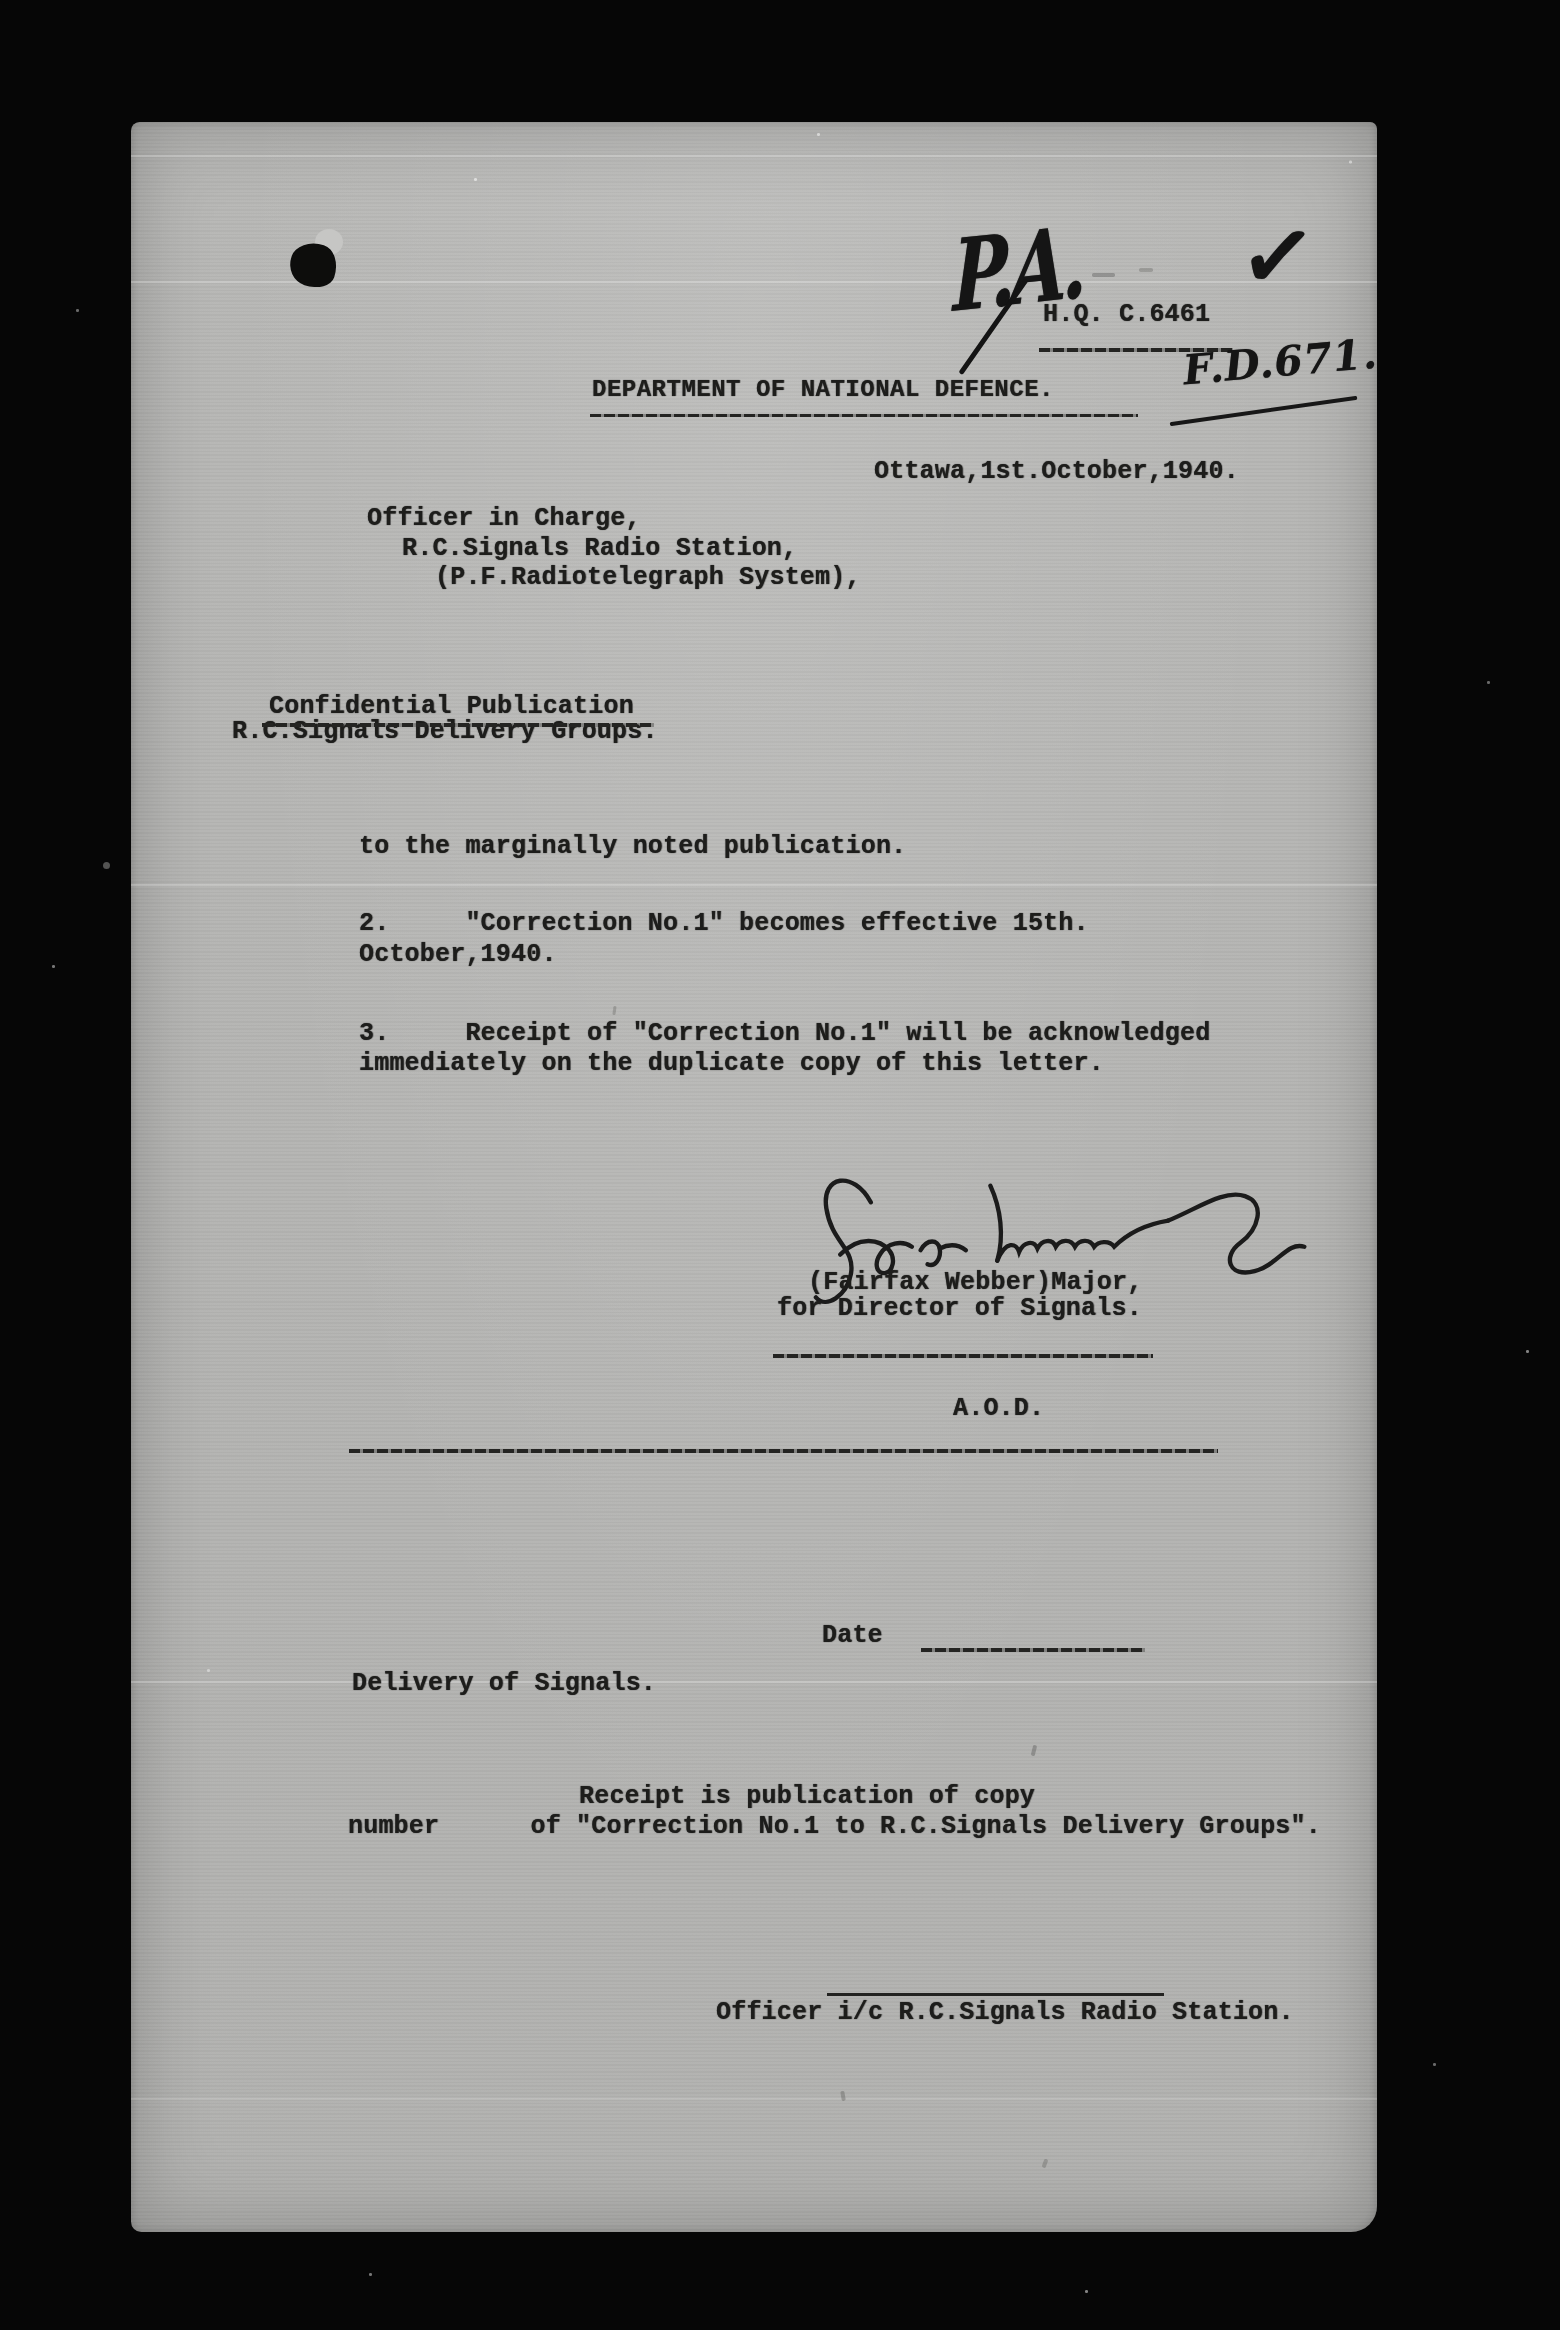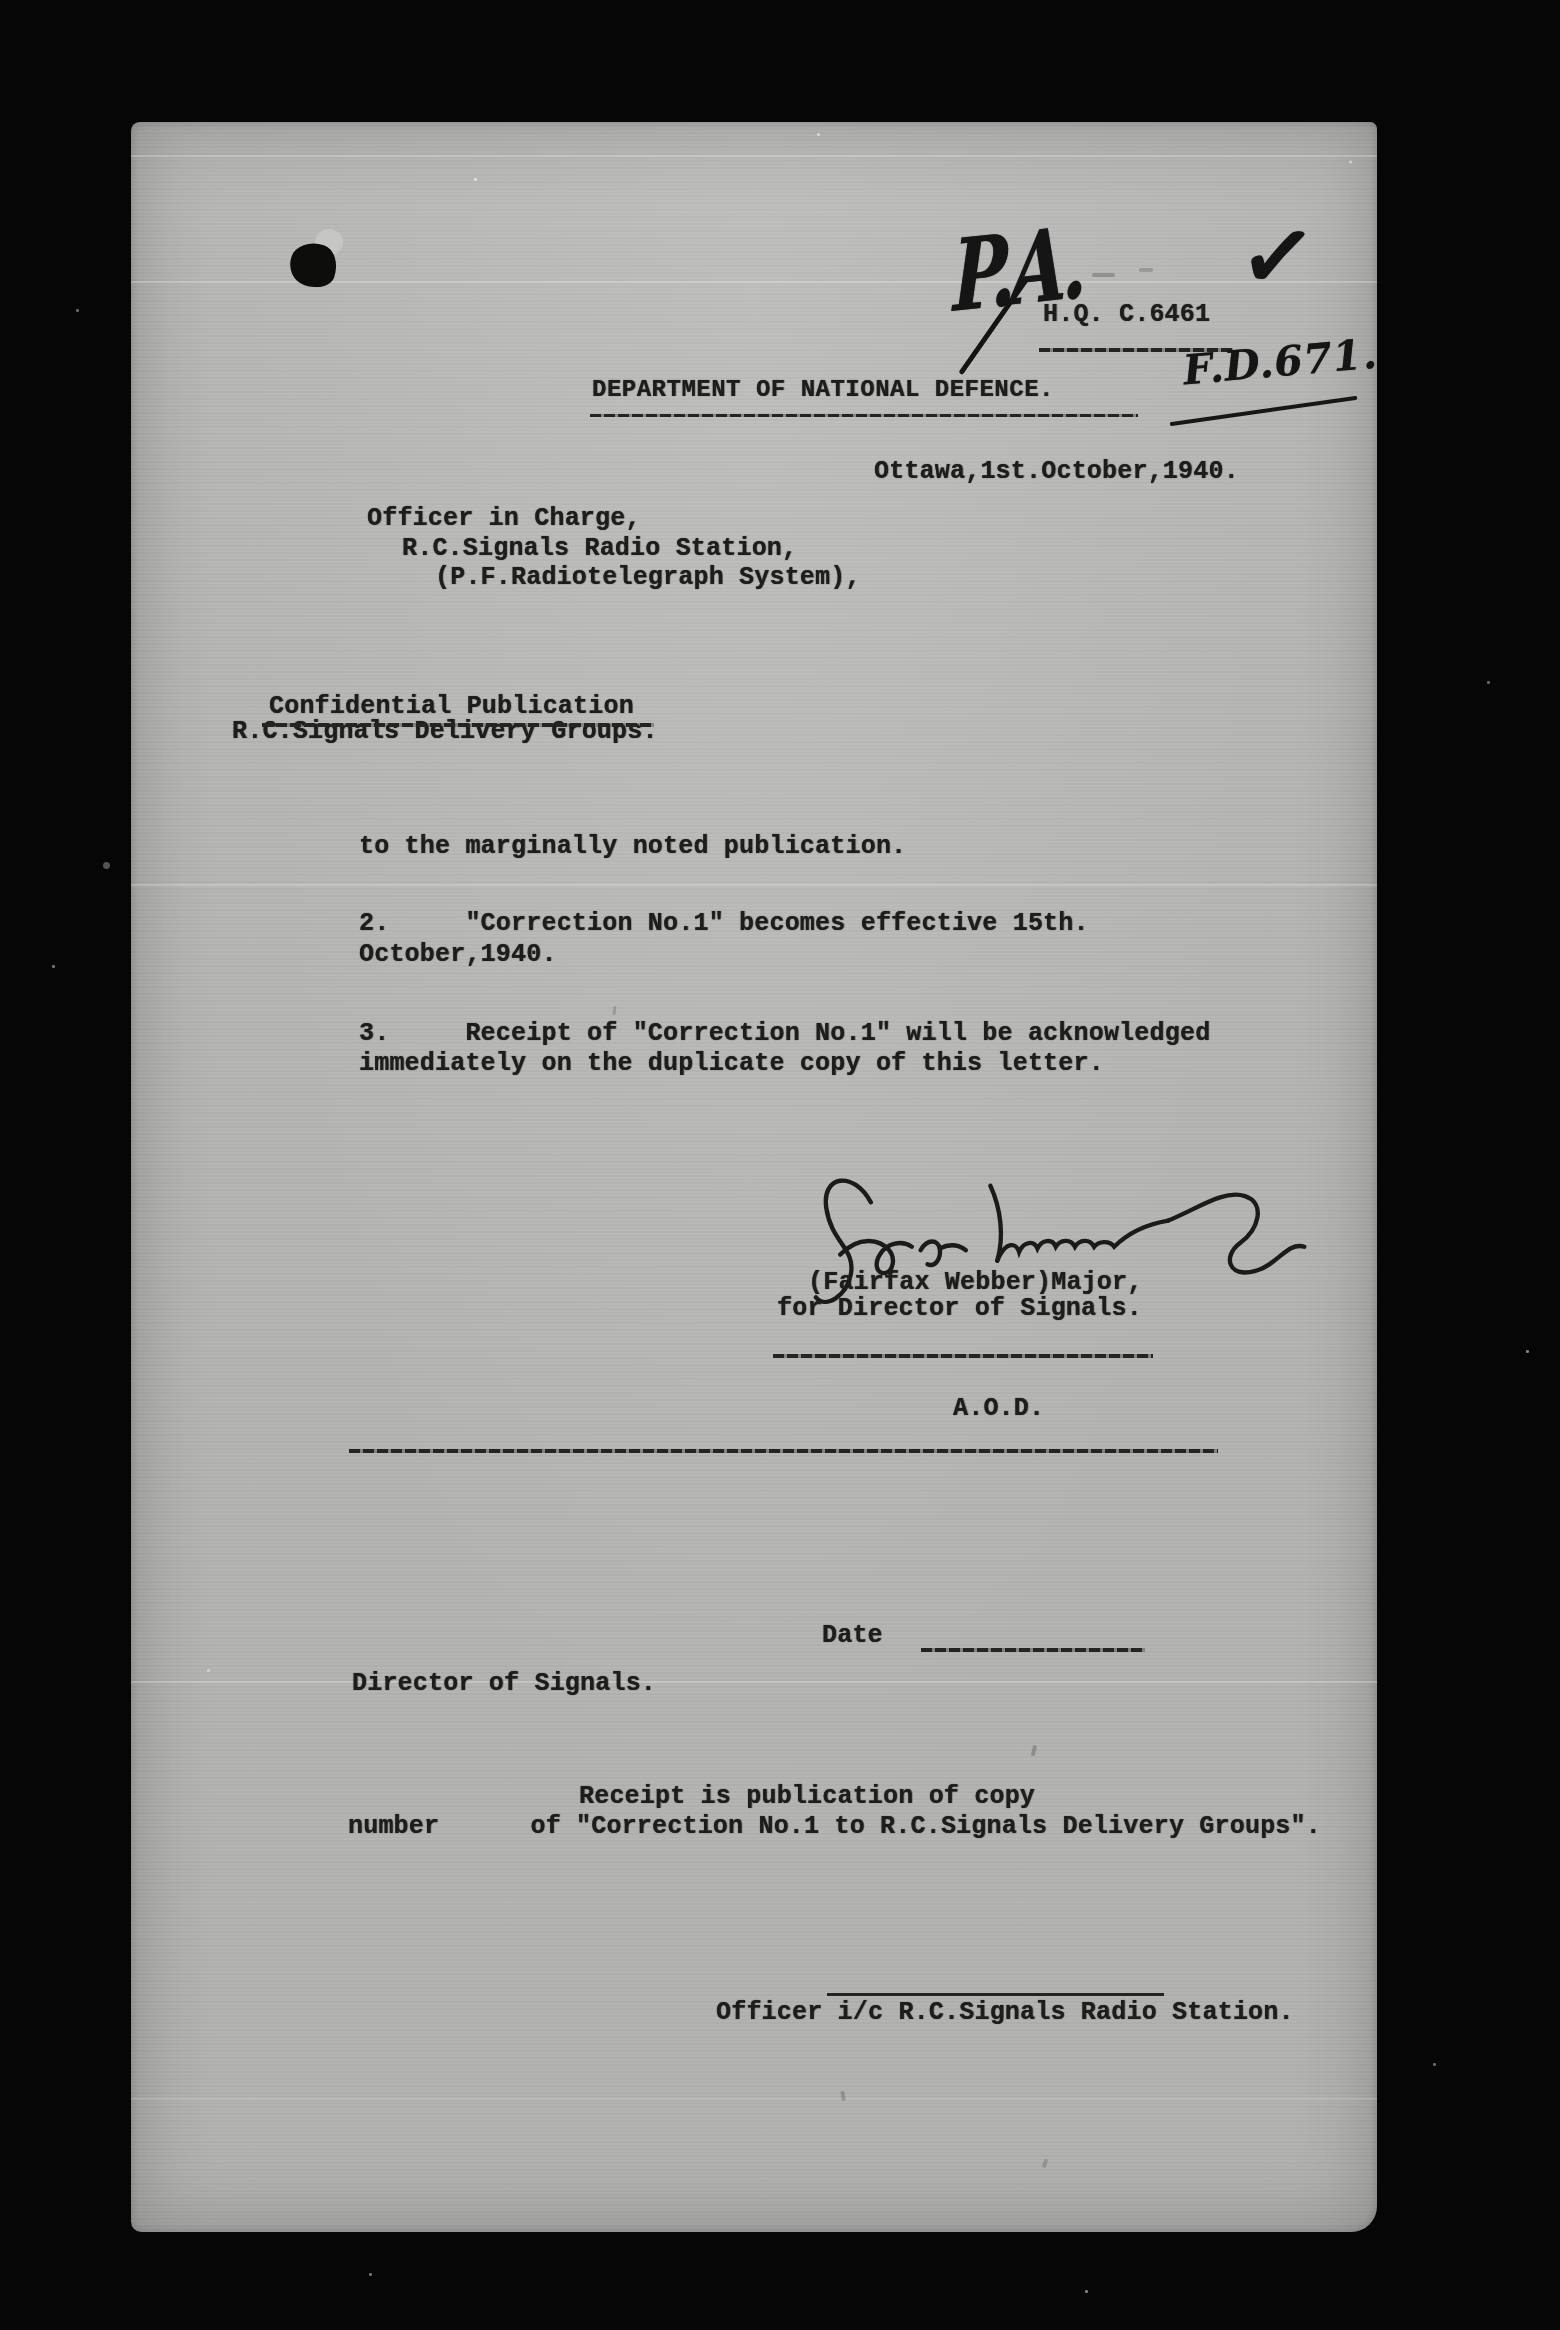--- a/index.html
+++ b/index.html
@@ -109,21 +109,21 @@
   <div class="t" style="left:808px;top:1270px;">(Fairfax Webber)Major,</div>
   <div class="t" style="left:777px;top:1296px;">for Director of Signals.</div>
   <div class="t" style="left:953px;top:1370px;margin-top:26px;">A.O.D.</div>
   <div class="line" style="left:773px;top:1354px;width:380px;"></div>
 
   <div class="line" style="left:349px;top:1449px;width:869px;height:4.4px;"></div>
 
   <div class="t" style="left:822px;top:1623px;">Date</div>
   <div class="line" style="left:921px;top:1648px;width:224px;"></div>
 
-  <div class="t" style="left:352px;top:1671px;">Director of Signals.</div>
+  <div class="t" style="left:352px;top:1671px;">Delivery of Signals.</div>
 
   <div class="t" style="left:579px;top:1784px;">Receipt is publication of copy</div>
   <div class="t" style="left:348px;top:1814px;">number      of "Correction No.1 to R.C.Signals Delivery Groups".</div>
 
   <div class="t" style="left:716px;top:2000px;">Officer i/c R.C.Signals Radio Station.</div>
   <div class="line solid" style="left:827px;top:1993px;width:337px;height:2.6px;"></div>
 
   <div class="smudge" style="left:1032px;top:1745px;width:3.5px;height:10.5px;transform:rotate(14deg);opacity:.5"></div>
   <div class="smudge" style="left:841px;top:2091px;width:3.5px;height:9.6px;transform:rotate(-10deg);opacity:.45"></div>
   <div class="smudge" style="left:1043px;top:2159px;width:4.4px;height:8.7px;transform:rotate(20deg);opacity:.4"></div>

